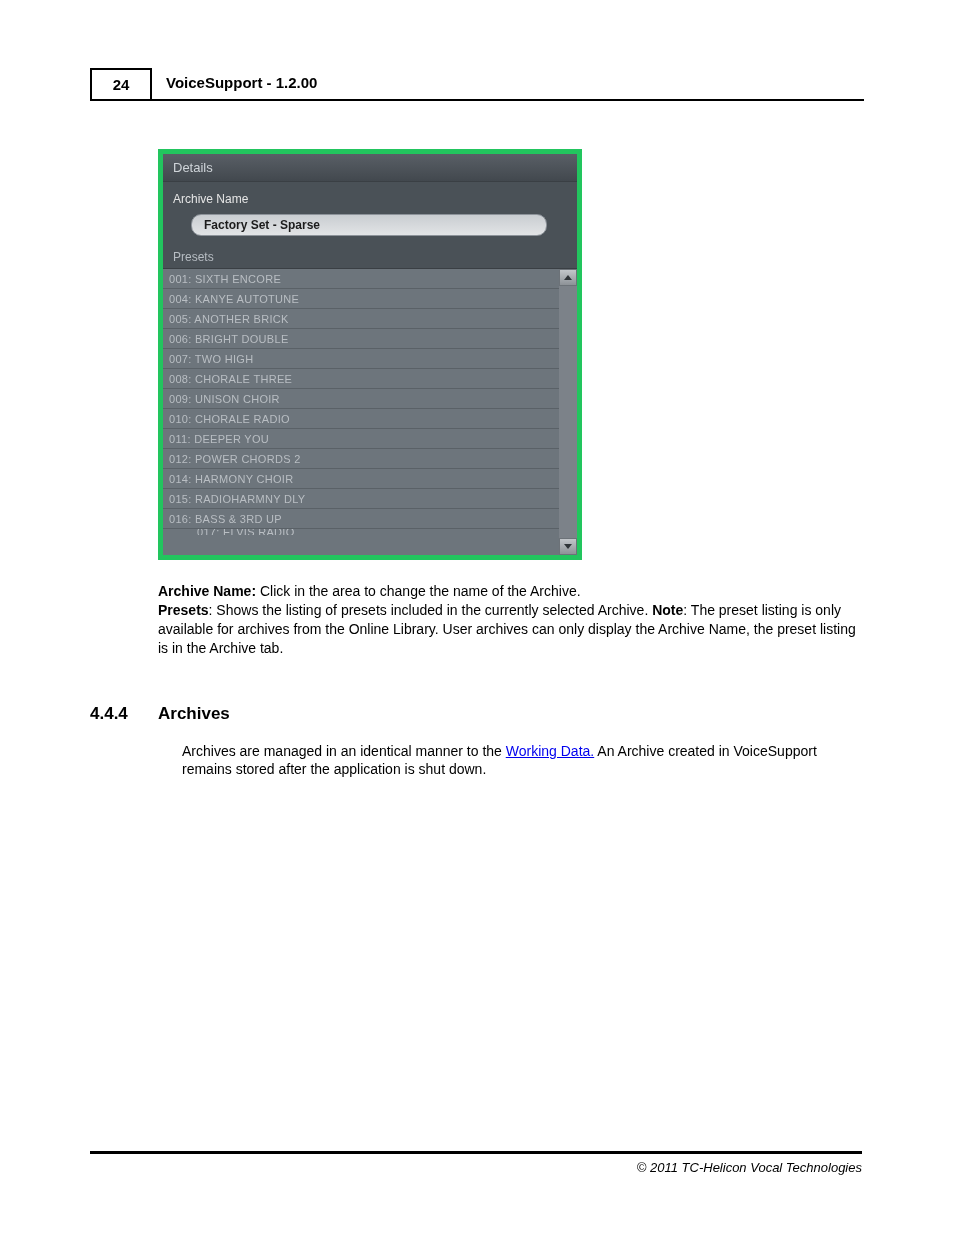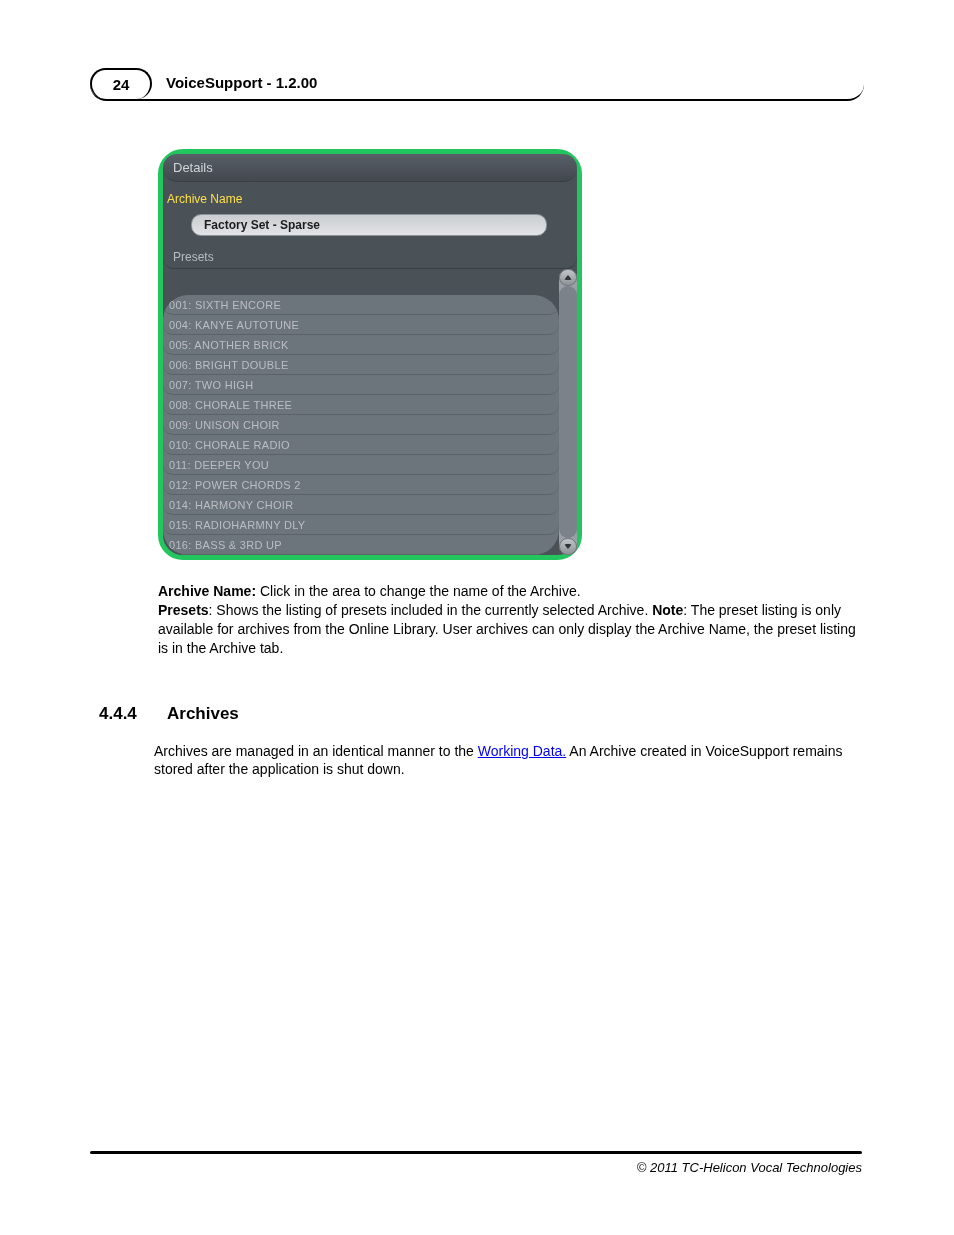--- a/index.html
+++ b/index.html
@@ -1,42 +1,42 @@
 <!DOCTYPE html>
 <html><head>
 <meta charset="utf-8">
 <style>
-  * { box-sizing: border-box; margin: 0; padding: 0; border-radius: 25px; }
+  * { box-sizing: border-box; margin: 0; padding: 0; }
   html, body { width: 954px; height: 1235px; background: #fff; font-family: Arial, Helvetica, sans-serif; color: #000; }
   .page { position: relative; width: 954px; height: 1235px; padding: 68px 90px 60px 90px; }
   .header-row { display: flex; align-items: stretch; border-bottom: 2px solid #000; margin-bottom: 48px; }
   .page-num-box { width: 62px; border: 2px solid #000; border-bottom: none; text-align: center; font-weight: bold; font-size: 15px; padding: 6px 0; }
   .header-title { flex: 1; border-bottom: none; padding: 6px 0 6px 14px; font-weight: bold; font-size: 15px; }
   .screenshot-wrap { margin-left: 68px; margin-bottom: 22px; }
   .details-panel { width: 424px; background: #4a5157; border: 5px solid #22c55e; font-family: Verdana, Geneva, sans-serif; }
   .panel-title { background: linear-gradient(#595f66, #42484e); color: #cfd4d9; font-size: 13px; padding: 6px 10px; border-bottom: 1px solid #3a3f44; }
-  .panel-subtitle { color: #fde047; font-size: 12px; padding: 10px 10px 8px 4px; }
+  .panel-subtitle { color: #e5e5e5; font-size: 12px; padding: 10px 10px 8px 10px; }
   .archive-input-wrap { padding: 0 10px 10px 28px; }
   .archive-input { width: 356px; height: 22px; border: 1px solid #8d939a; border-radius: 10px; background: linear-gradient(#c9cdd1, #e2e4e6); font-weight: bold; font-size: 12px; padding: 2px 12px; color: #1c1c1c; font-family: Verdana, Geneva, sans-serif; }
   .presets-label { color: #b7bdc3; font-size: 12px; padding: 4px 10px 4px 10px; border-bottom: 1px solid #3a3f44; }
   .preset-list-container { display: flex; height: 286px; }
-  .preset-list { flex: 1; overflow: hidden; background: #6d757c; margin-top: 26px; }
+  .preset-list { flex: 1; overflow: hidden; background: #6d757c; }
   .preset-row { height: 20px; line-height: 20px; font-size: 11px; color: #b9bec3; padding: 0 6px; border-bottom: 1px solid #5a6167; white-space: nowrap; font-family: Verdana, Geneva, sans-serif; letter-spacing: 0.3px; }
   .preset-row.cut { height: 6px; line-height: 6px; overflow: hidden; border-bottom: none; padding-left: 34px; }
   .scrollbar { width: 18px; background: #9aa0a6; display: flex; flex-direction: column; }
   .scroll-btn { height: 17px; background: linear-gradient(#c2c6ca, #8d9297); display: flex; align-items: center; justify-content: center; border: 1px solid #6c7278; }
   .scroll-track { flex: 1; background: #7c8289; }
   .arrow-up { width: 0; height: 0; border-left: 4px solid transparent; border-right: 4px solid transparent; border-bottom: 5px solid #2f3438; }
   .arrow-down { width: 0; height: 0; border-left: 4px solid transparent; border-right: 4px solid transparent; border-top: 5px solid #2f3438; }
   .body-text { margin-left: 68px; font-size: 14px; line-height: 1.35; margin-bottom: 46px; max-width: 710px; }
   .body-text b { font-weight: bold; }
   .section-row { display: flex; align-items: baseline; margin-bottom: 18px; }
-  .section-num { width: 68px; font-weight: bold; font-size: 17px; margin-left: 9px; }
+  .section-num { width: 68px; font-weight: bold; font-size: 17px; }
   .section-title { font-weight: bold; font-size: 17px; }
-  .section-body { margin-left: 64px; font-size: 14px; line-height: 1.35; max-width: 710px; }
+  .section-body { margin-left: 92px; font-size: 14px; line-height: 1.35; max-width: 710px; }
   .link { color: #0000ee; text-decoration: underline; cursor: pointer; }
   .footer { position: absolute; left: 90px; right: 92px; bottom: 60px; }
   .footer-rule { border-top: 3px solid #000; margin-bottom: 6px; }
   .footer-text { text-align: right; font-style: italic; font-size: 13px; }
 </style>
 </head>
 <body>
 
 <div class="page">
 

